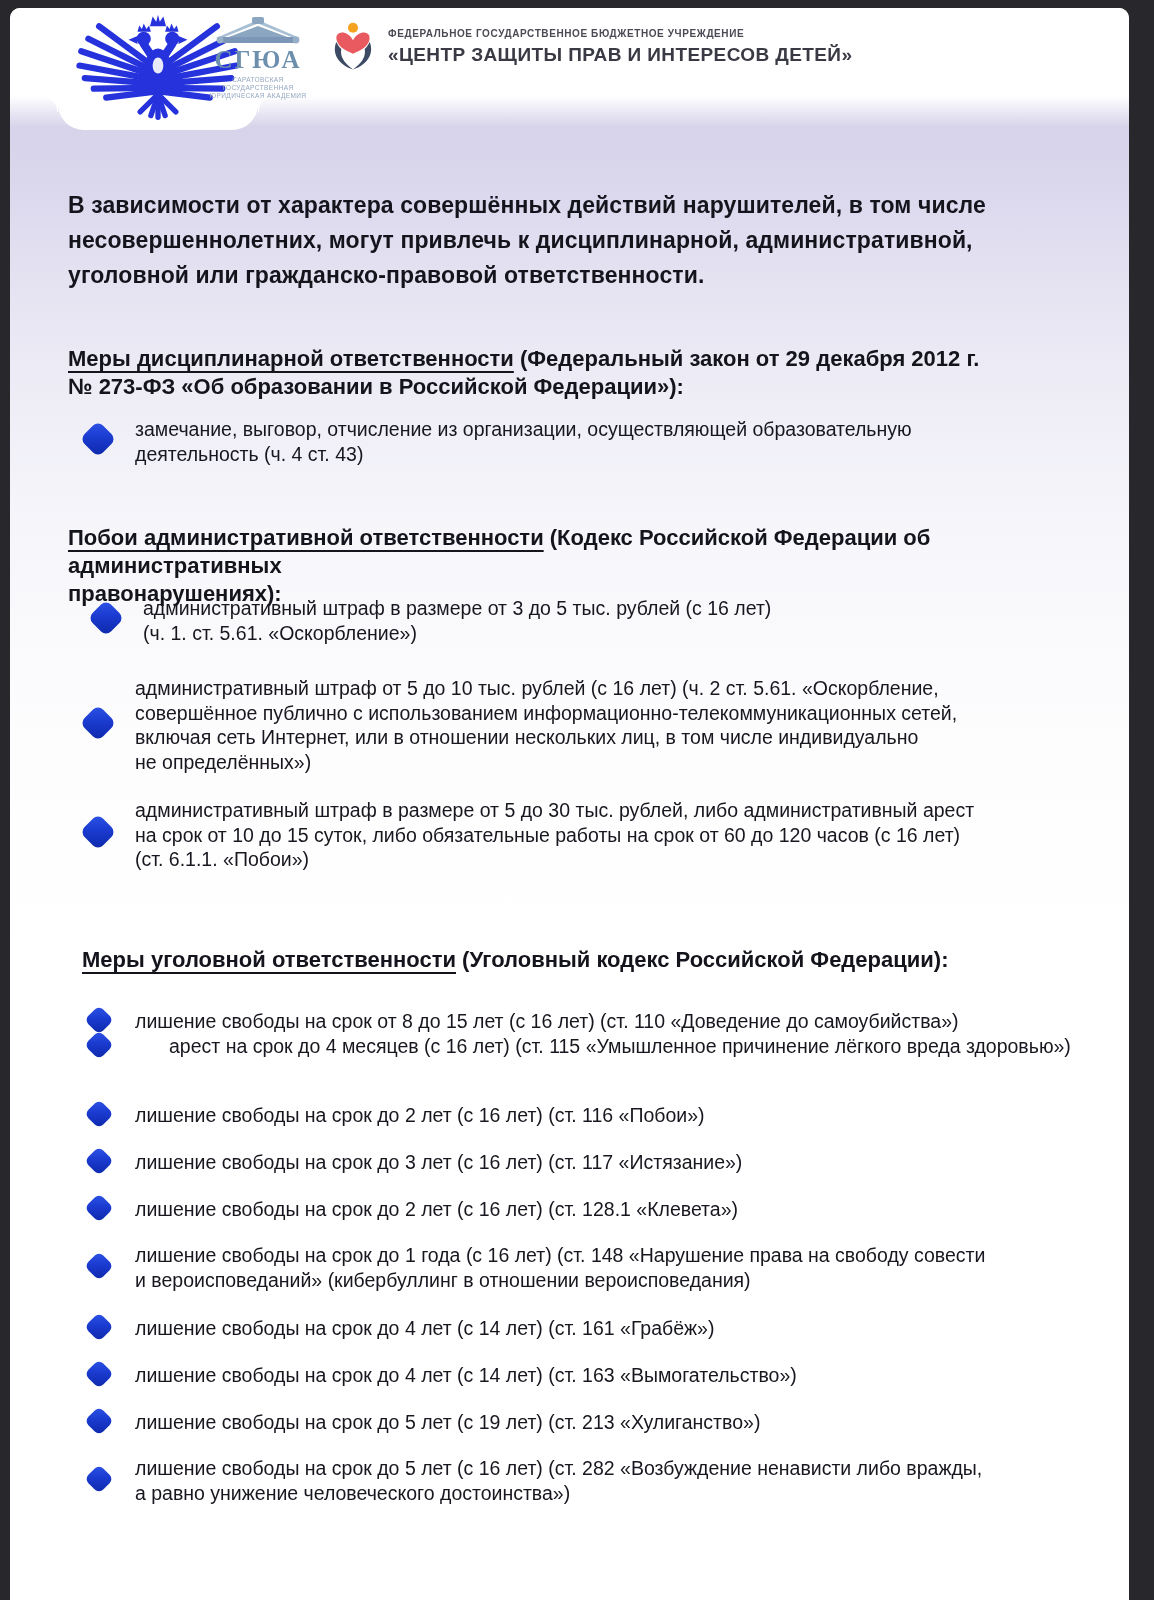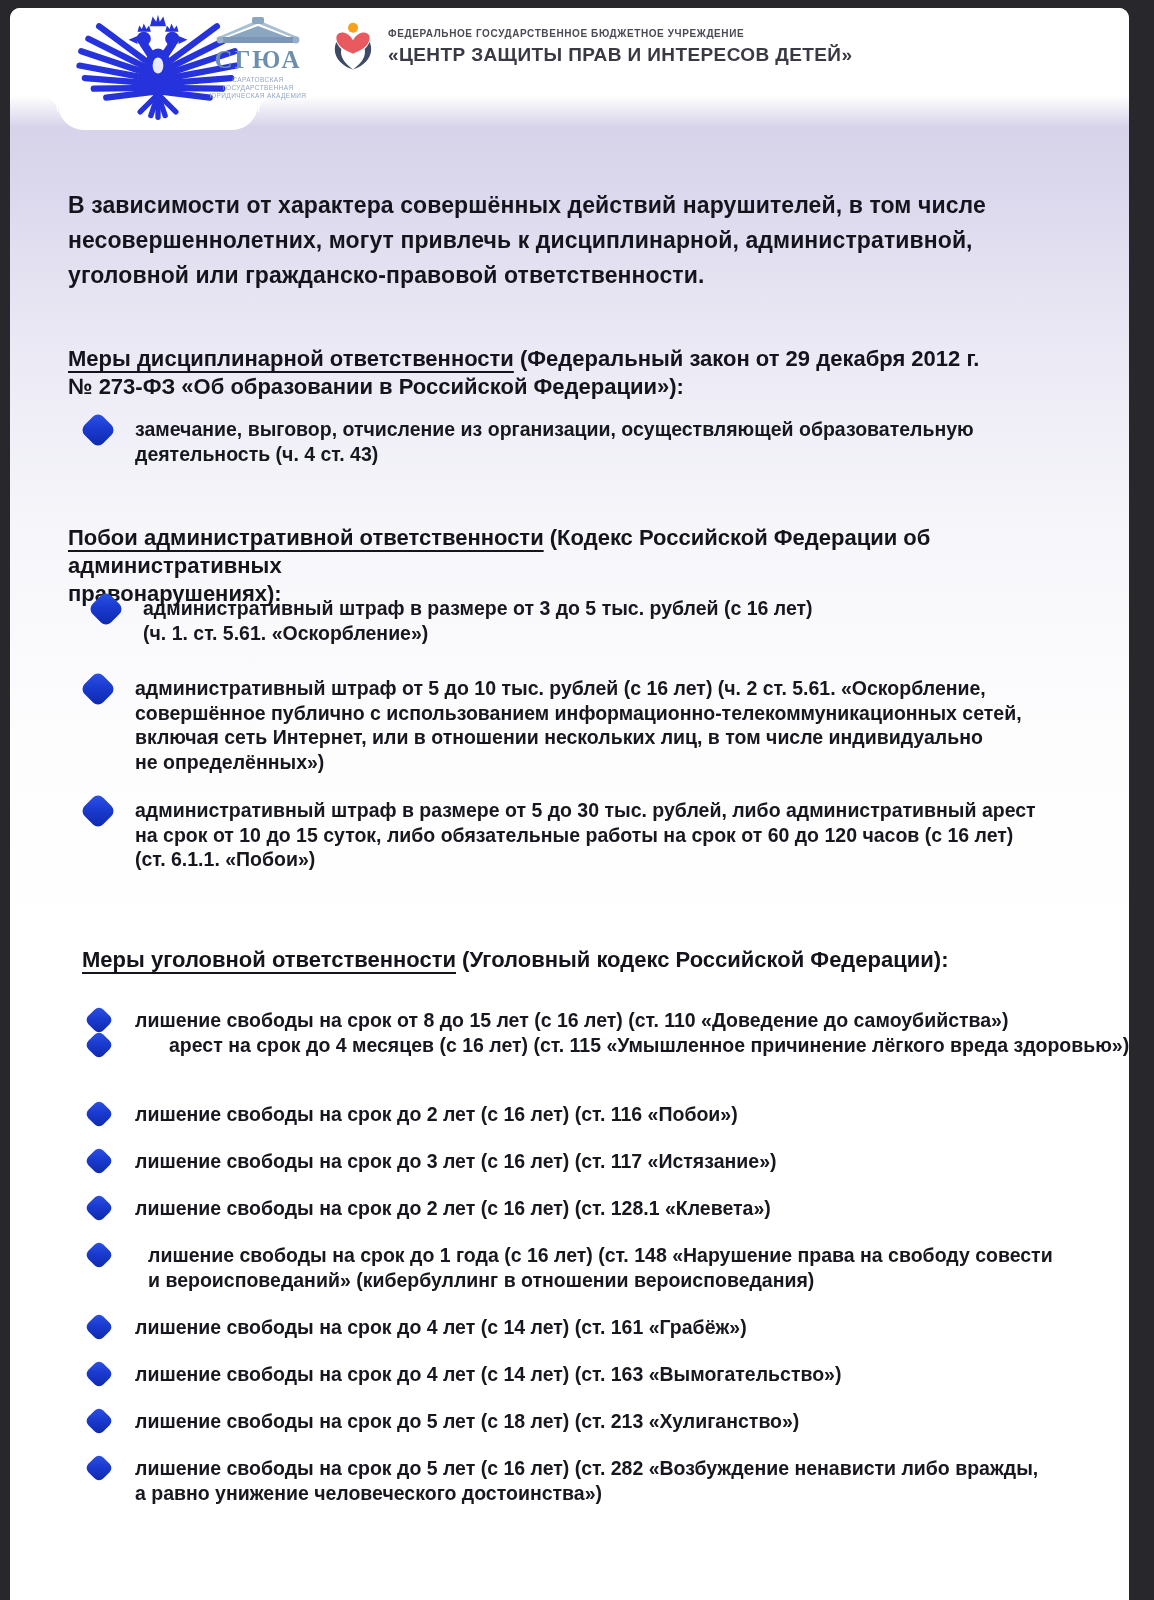--- a/index.html
+++ b/index.html
@@ -24,21 +24,21 @@
   .clogo{position:absolute;left:320px;top:12px;width:46px;height:54px;}
   .ctext{position:absolute;left:378px;top:20px;color:#3d3d47;}
   .ctext .l1{font-size:10px;letter-spacing:.6px;font-weight:bold;color:#4a4a54;}
   .ctext .l2{font-size:19px;font-weight:bold;letter-spacing:.4px;margin-top:5px;color:#3a3a44;}
   
   .pre{white-space:pre-line;}
   .intro{position:absolute;left:58px;top:180px;width:1010px;font-size:23px;font-weight:bold;
         line-height:35px;color:#14141c;letter-spacing:.1px;}
   .shead{position:absolute;font-size:22px;font-weight:bold;line-height:28px;color:#14141c;width:1010px;}
   .shead .u{text-decoration:underline;text-decoration-thickness:2px;text-underline-offset:5px;}
-  .row{position:absolute;display:flex;align-items:flex-start;font-weight:bold;}
+  .row{position:absolute;display:flex;align-items:center;}
   .dmd-box{flex:0 0 auto;position:relative;}
   .dmd-box.big{width:36px;height:36px;margin-top:-5px;}
   .dmd-box.sml{width:30px;height:30px;margin-top:-3px;}
   .dmd{position:absolute;left:50%;top:50%;transform:translate(-50%,-50%) rotate(45deg);
        background:linear-gradient(135deg,#2f55e8 0%,#1b3bd0 45%,#0c27a8 100%);}
   .big .dmd{width:26px;height:26px;border-radius:7px;}
   .sml .dmd{width:21px;height:21px;border-radius:6px;}
   .btext{font-size:19.5px;line-height:24.5px;color:#17171f;white-space:pre-line;width:1000px;}
   .row.big .btext{margin-left:19px;}
   .row.sml .btext{margin-left:21px;}
@@ -191,21 +191,21 @@
           <div class="dmd"></div>
         </div>
       <div class="btext">лишение свободы на срок до 3 лет (с 16 лет) (ст. 117 «Истязание»)</div>
     </div>
     <div class="row sml" style="left:74px;top:1188px;">
       <div class="dmd-box sml">
           <div class="dmd"></div>
         </div>
       <div class="btext">лишение свободы на срок до 2 лет (с 16 лет) (ст. 128.1 «Клевета»)</div>
     </div>
-    <div class="row sml" style="left:74px;top:1235px;gap:13px;">
+    <div class="row sml" style="left:74px;top:1235px;">
       <div class="dmd-box sml">
           <div class="dmd"></div>
         </div>
       <div class="btext">лишение свободы на срок до 1 года (с 16 лет) (ст. 148 «Нарушение права на свободу совести
 и вероисповеданий» (кибербуллинг в отношении вероисповедания)</div>
     </div>
     <div class="row sml" style="left:74px;top:1307px;">
       <div class="dmd-box sml">
           <div class="dmd"></div>
         </div>
@@ -214,21 +214,21 @@
     <div class="row sml" style="left:74px;top:1354px;">
       <div class="dmd-box sml">
           <div class="dmd"></div>
         </div>
       <div class="btext">лишение свободы на срок до 4 лет (с 14 лет) (ст. 163 «Вымогательство»)</div>
     </div>
     <div class="row sml" style="left:74px;top:1401px;">
       <div class="dmd-box sml">
           <div class="dmd"></div>
         </div>
-      <div class="btext">лишение свободы на срок до 5 лет (с 18 лет) (ст. 213 «Хулиганство»)</div>
+      <div class="btext">лишение свободы на срок до 5 лет (с 19 лет) (ст. 213 «Хулиганство»)</div>
     </div>
     <div class="row sml" style="left:74px;top:1448px;">
       <div class="dmd-box sml">
           <div class="dmd"></div>
         </div>
       <div class="btext">лишение свободы на срок до 5 лет (с 16 лет) (ст. 282 «Возбуждение ненависти либо вражды,
 а равно унижение человеческого достоинства»)</div>
     </div>
 
   </div>

